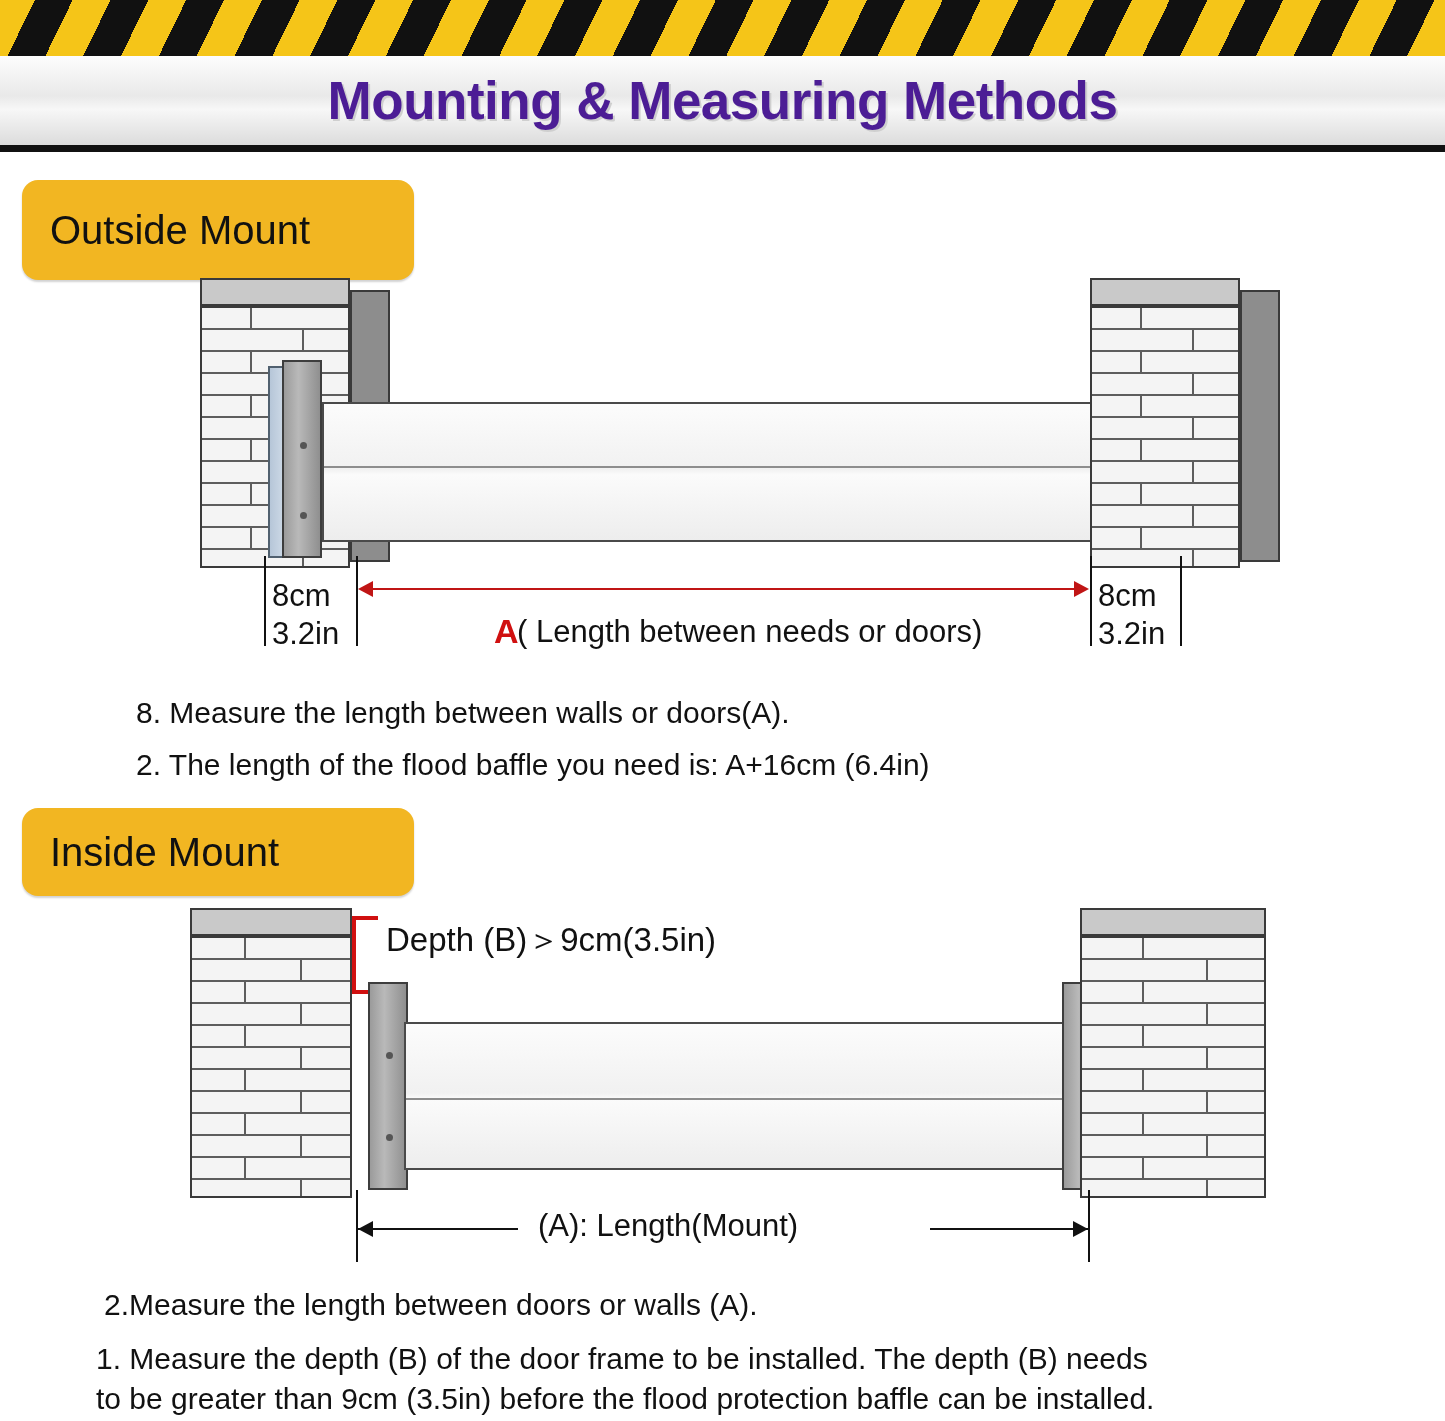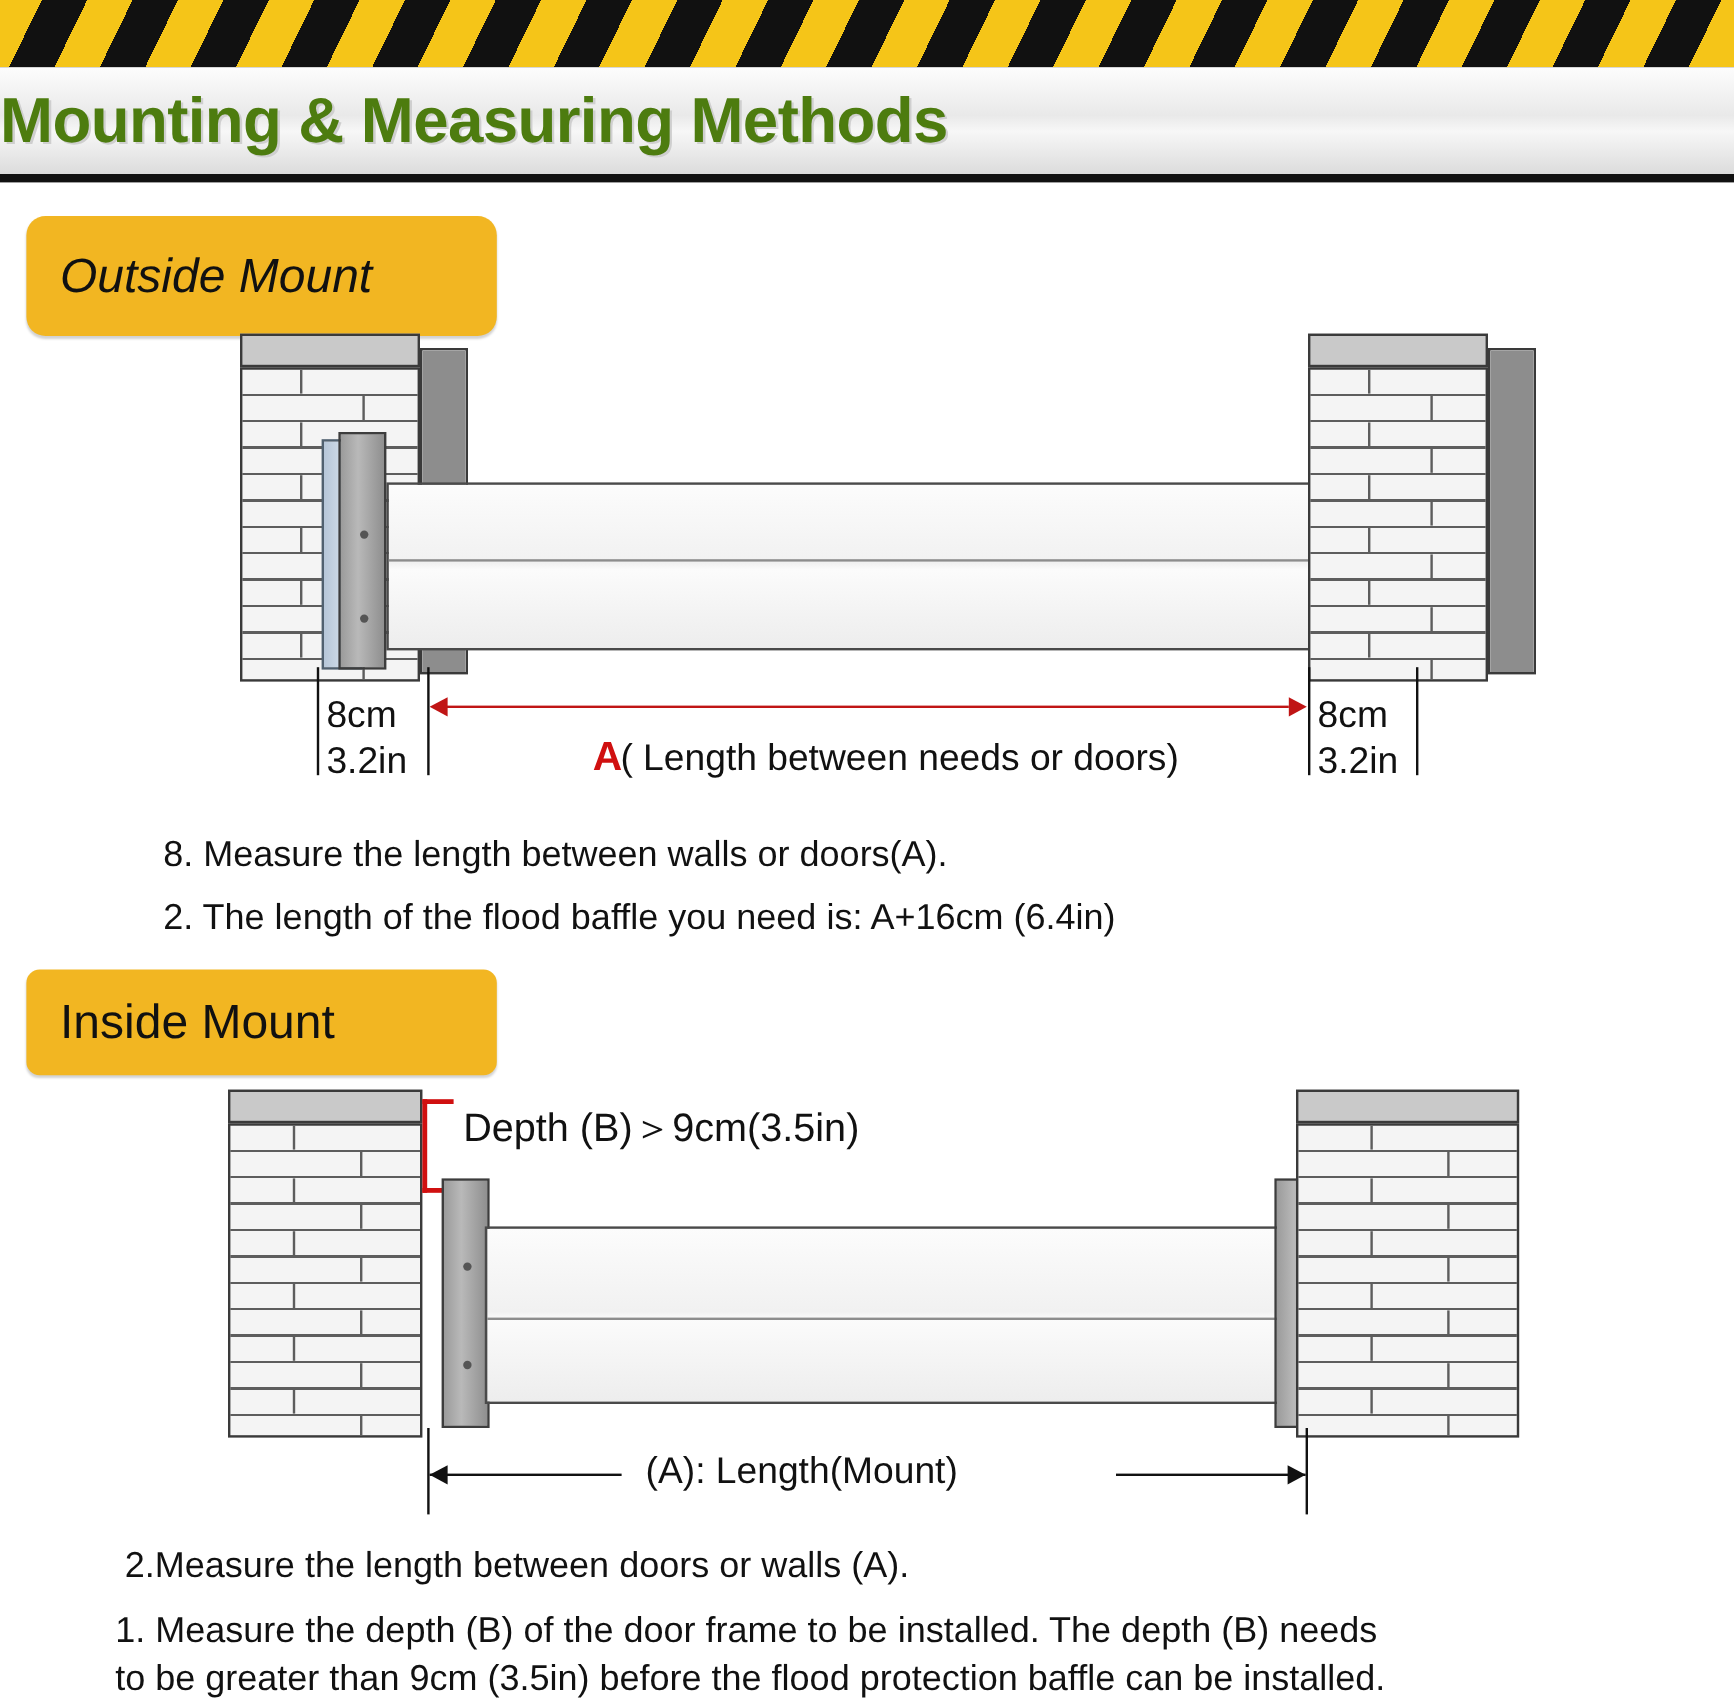--- a/index.html
+++ b/index.html
@@ -38,43 +38,43 @@
     background: linear-gradient(180deg, #fdfdfd 0%, #e9e9e9 45%, #f7f7f7 60%, #dcdcdc 100%);
     border-bottom: 7px solid #111;
     box-sizing: border-box;
   }
   .header-title {
     position: absolute;
     left: 0; top: 56px;
     width: 1445px;
     height: 90px;
     line-height: 90px;
-    text-align: left;
+    text-align: center;
     font-size: 53px;
     font-weight: bold;
     letter-spacing: -0.5px;
-    color: #4d7c0f;
+    color: #4c1d95;
     text-shadow: 2px 2px 0 #cfcfcf;
   }
 
   
   .pill {
     position: absolute;
     background: #f2b622;
     border-radius: 16px;
     box-shadow: 0 2px 2px rgba(0,0,0,0.18);
     display: flex;
     align-items: center;
     padding-left: 28px;
     box-sizing: border-box;
     font-size: 40px;
     color: #111;
   }
-  #pill-outside { left: 22px; top: 180px; width: 392px; height: 100px; font-style: italic; }
-  #pill-inside  { left: 22px; top: 808px; width: 392px; height: 88px; border-radius: 11px; }
+  #pill-outside { left: 22px; top: 180px; width: 392px; height: 100px; }
+  #pill-inside  { left: 22px; top: 808px; width: 392px; height: 88px; }
 
   
   .txt { position: absolute; white-space: nowrap; }
 
   .instr { font-size: 30px; color: #111; }
   .dim-label { font-size: 31px; color: #111; }
   .redA { color: #d01010; font-weight: bold; font-size: 34px; }
 
   
   .diagram { position: absolute; }

